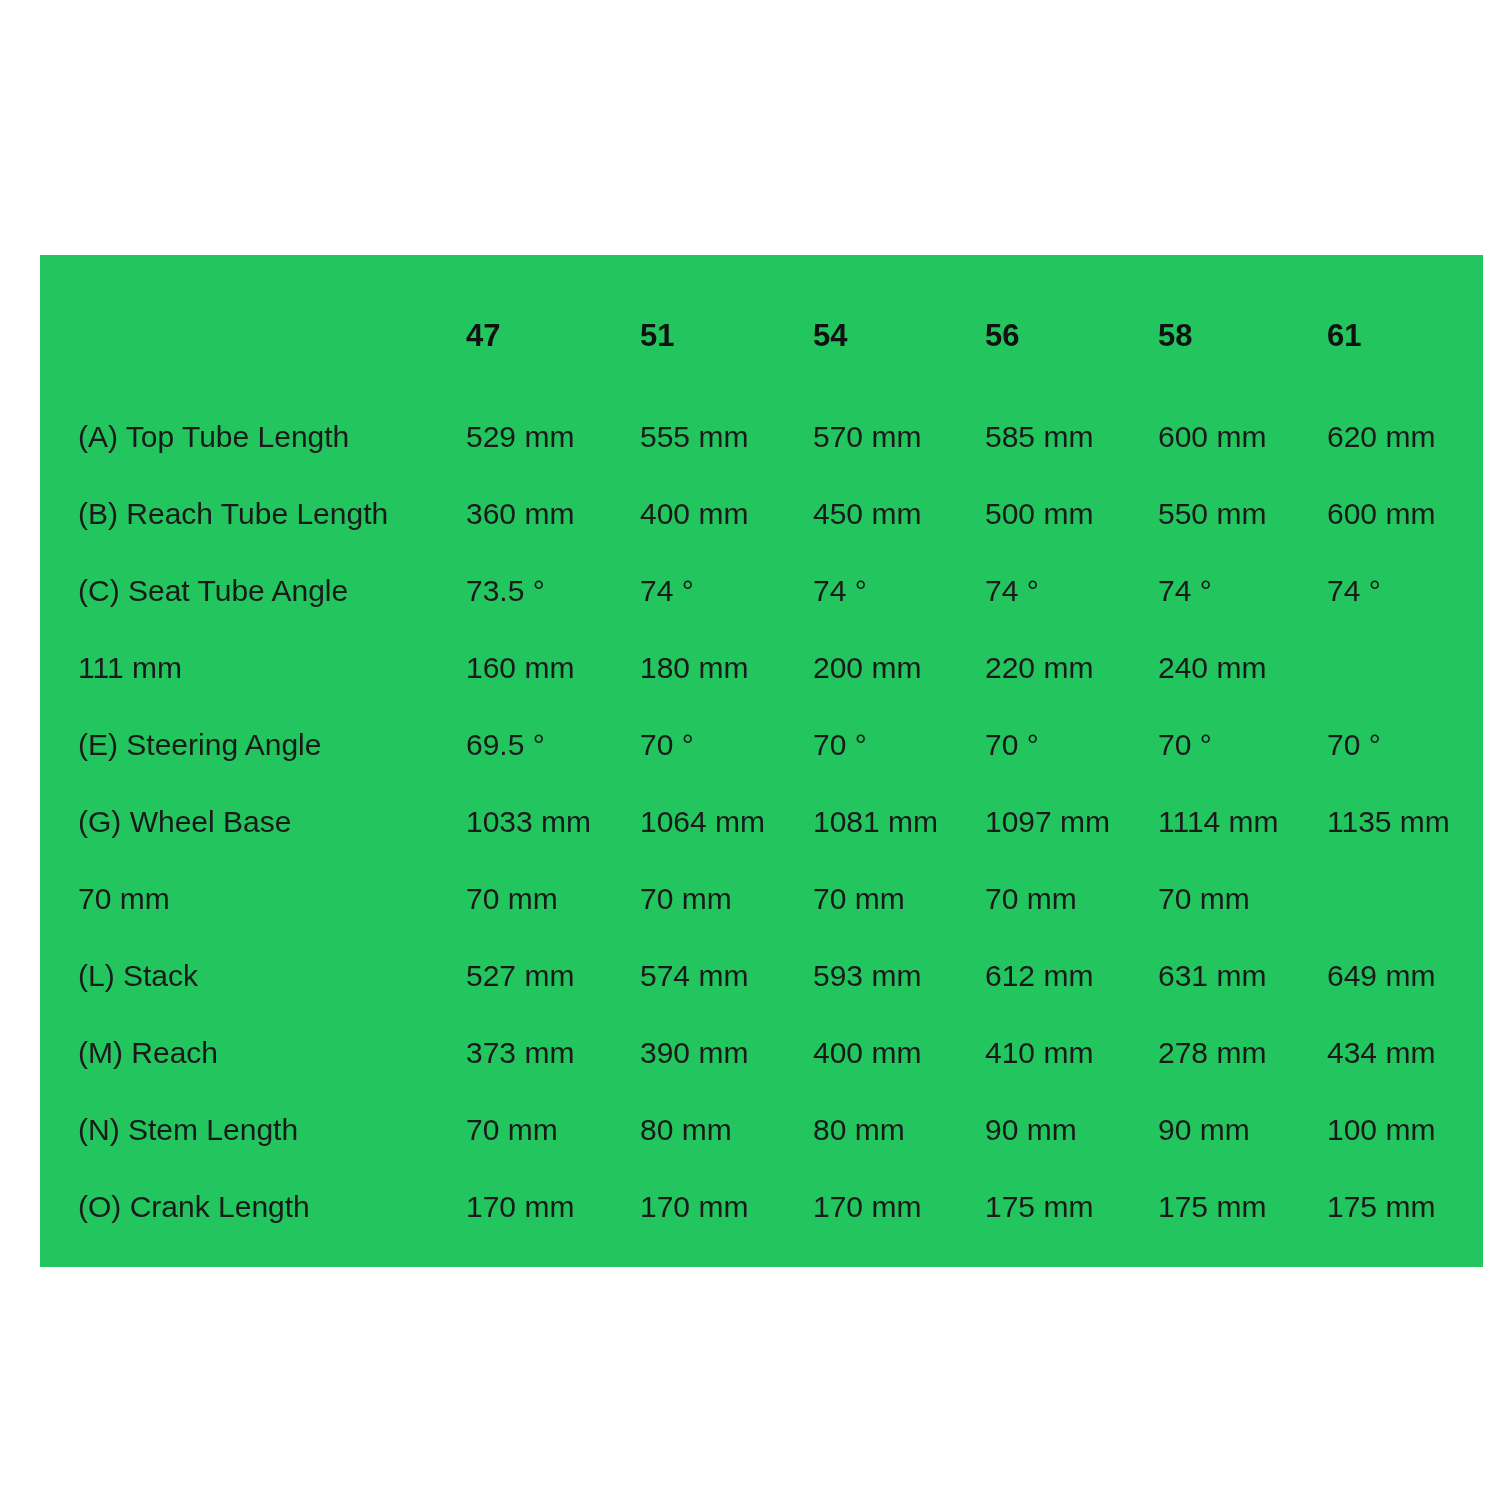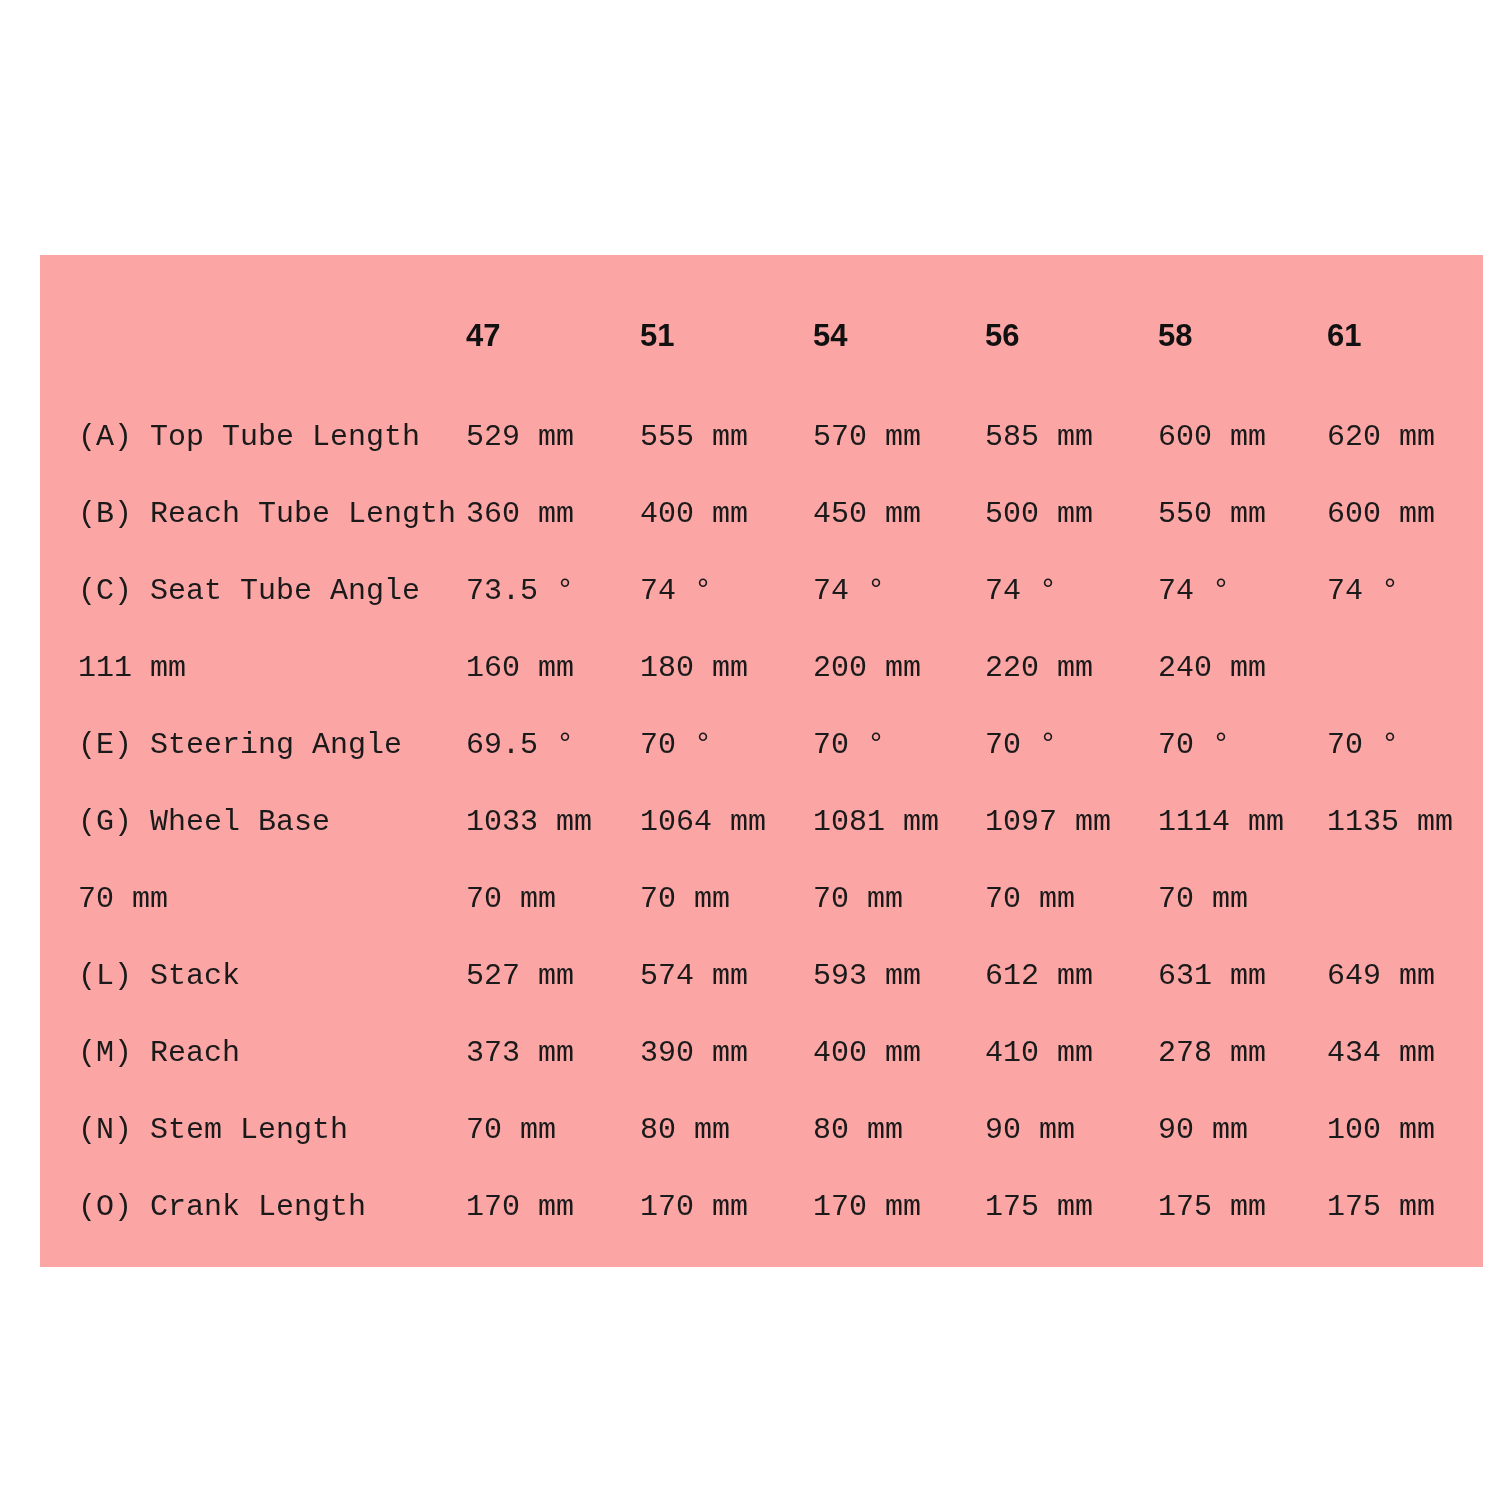--- a/index.html
+++ b/index.html
@@ -16,21 +16,21 @@
     height: 1500px;
     background: #ffffff;
     overflow: hidden;
   }
   .panel {
     position: absolute;
     left: 40px;
     top: 255px;
     width: 1443px;
     height: 1012px;
-    background: #fca5a5;
+    background: #22c55e;
     padding: 65px 0 0 38px;
   }
   .grid { --cols: 388px 174px 173px 172px 173px 169px 150px; }
   .header-row {
     display: grid;
     grid-template-columns: var(--cols);
     height: 30px;
     align-items: center;
   }
   .th {
@@ -38,21 +38,20 @@
     font-weight: 700;
     color: #111111;
     line-height: 1;
   }
   .body-rows { margin-top: 48px; }
   .row {
     display: grid;
     grid-template-columns: var(--cols);
     height: 77px;
     align-items: center;
-    font-family: Liberation Mono, monospace;
   }
   .label, .val {
     font-size: 30px;
     font-weight: 400;
     color: #1a1a1a;
     line-height: 1;
     white-space: nowrap;
   }
 </style>
 </head>

